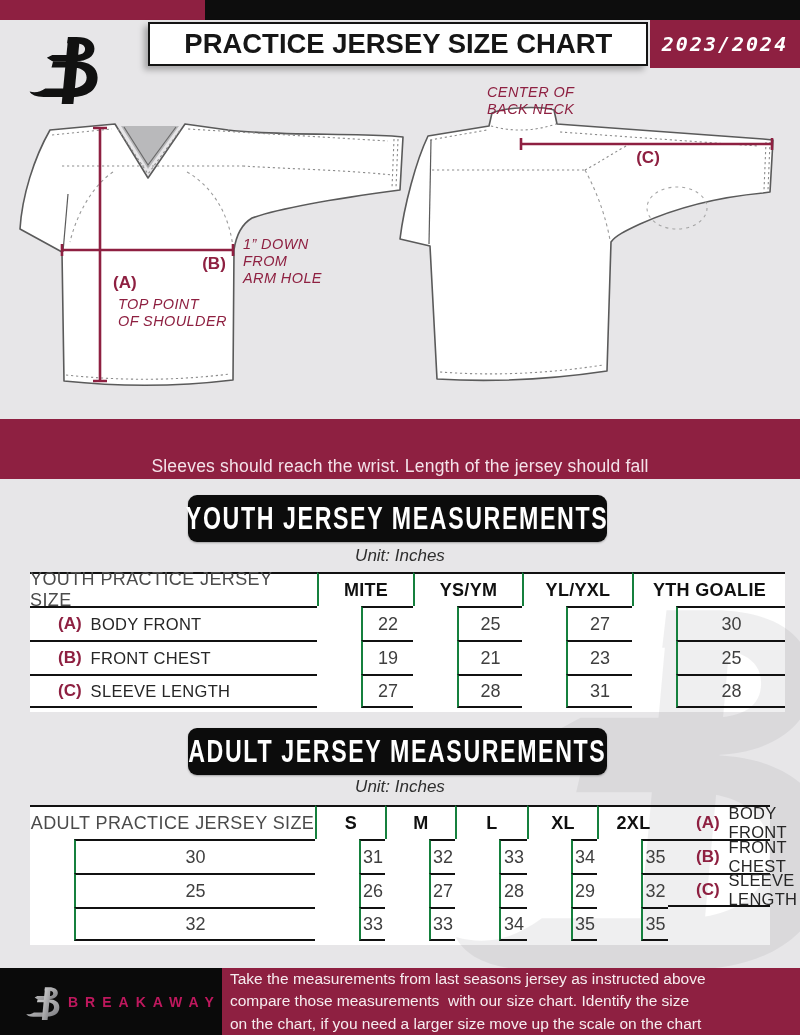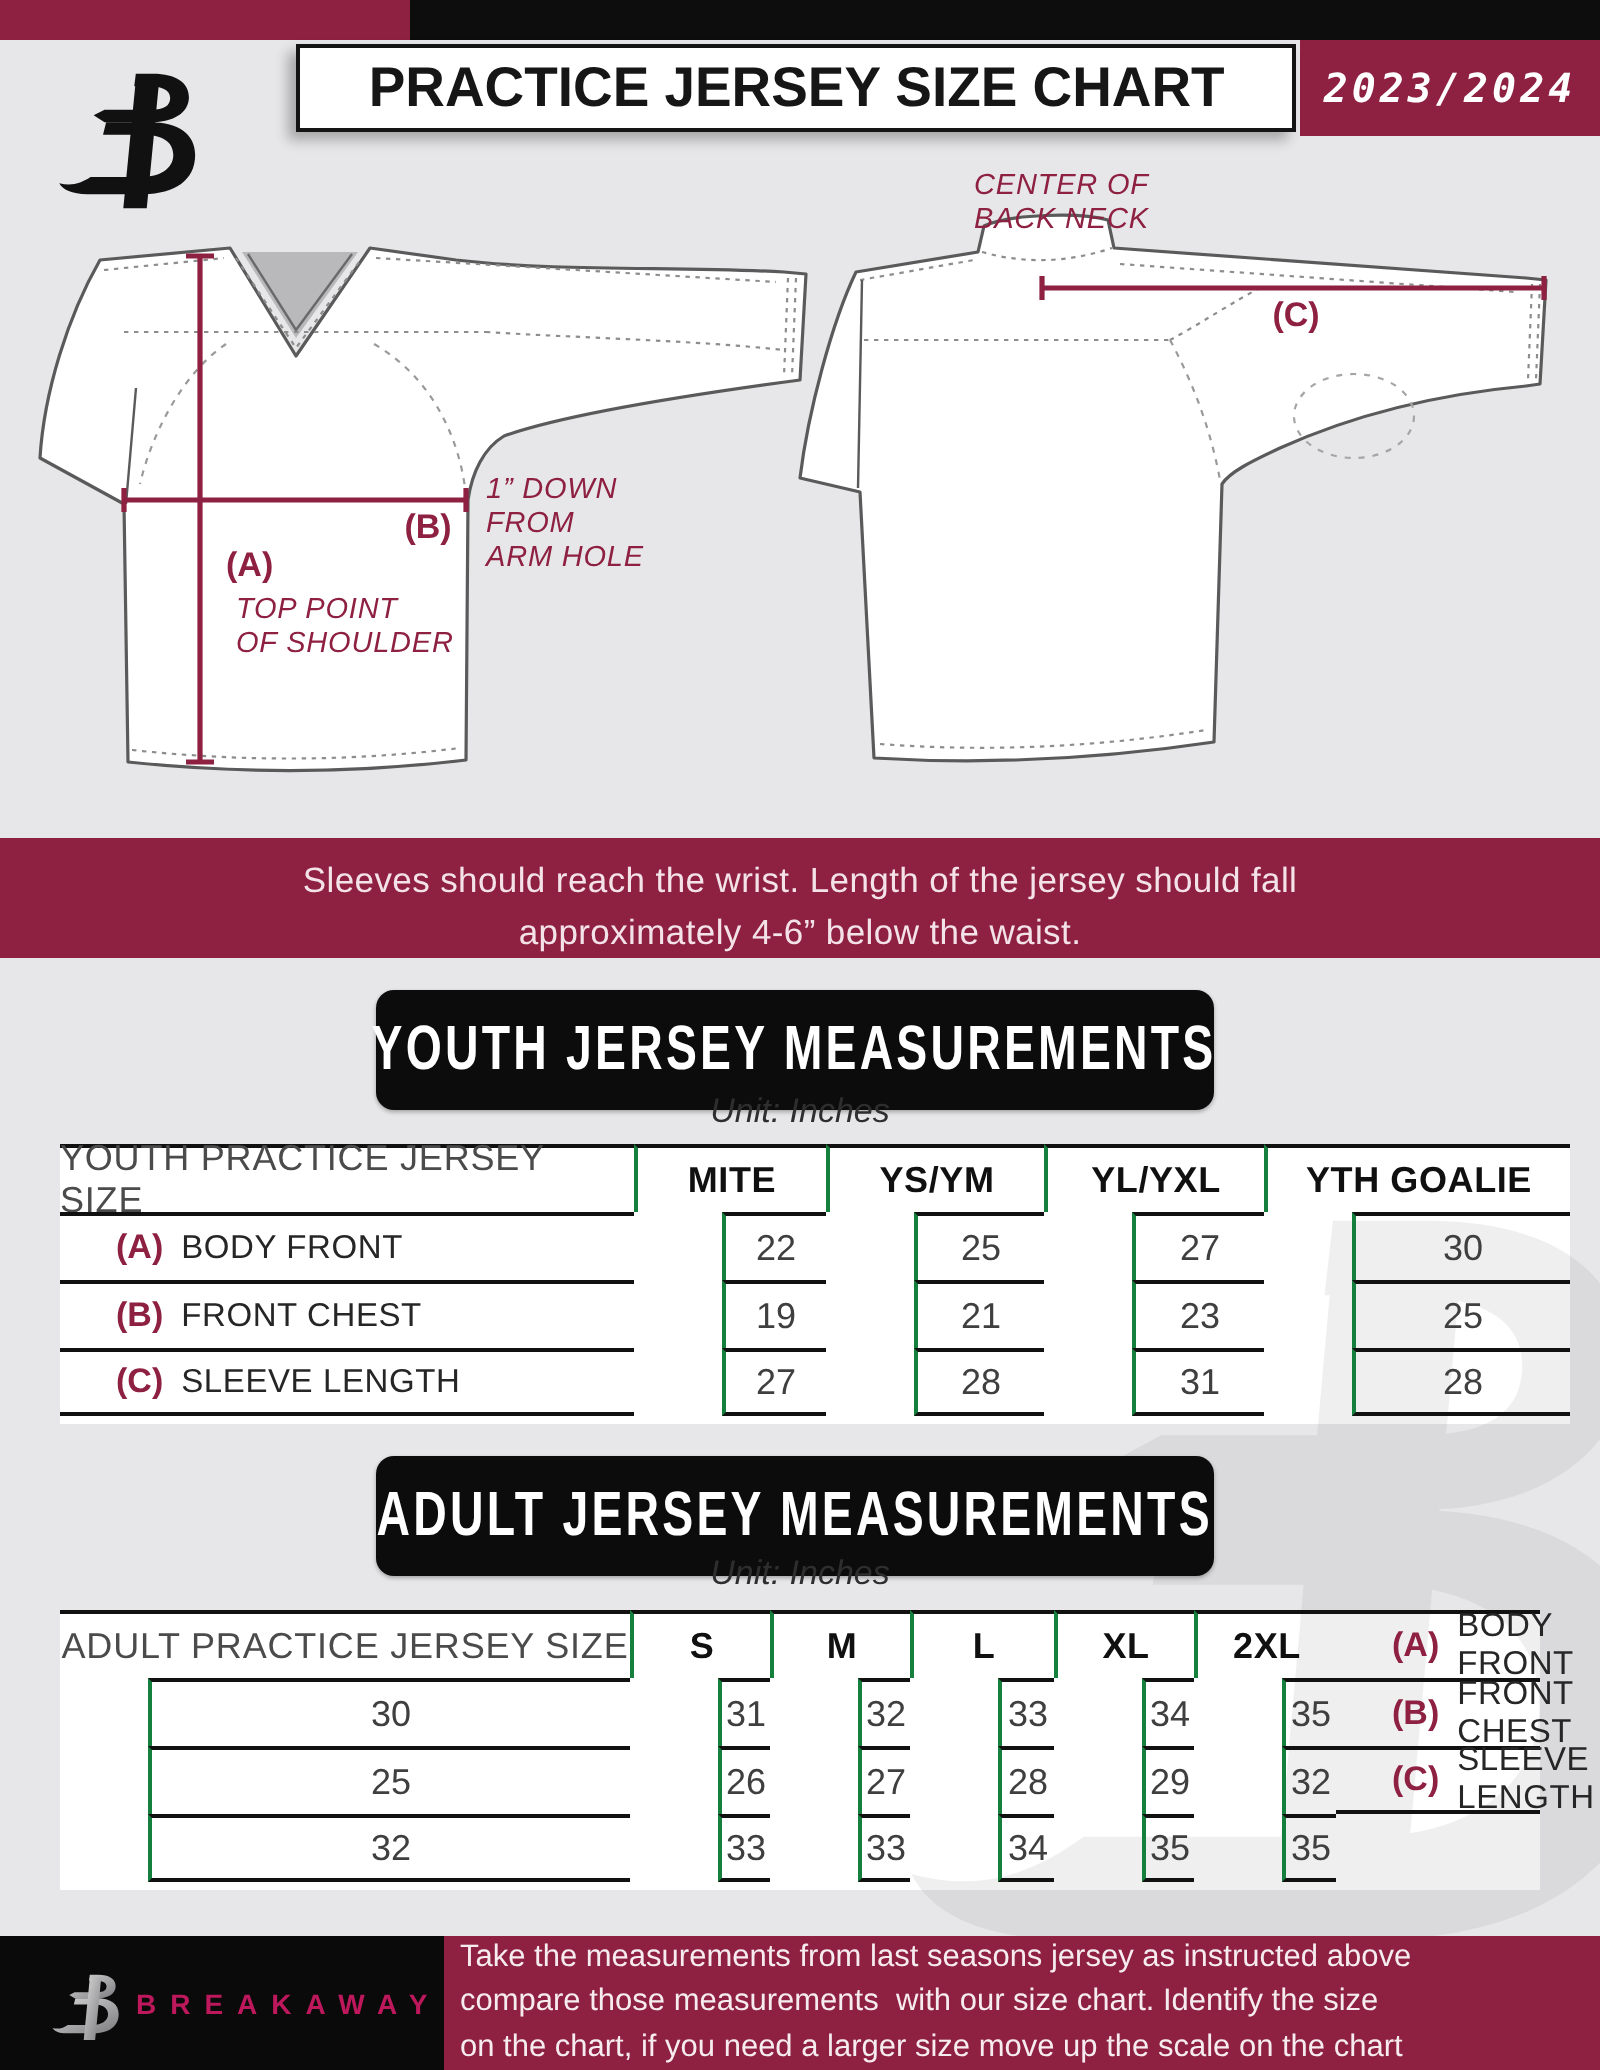--- a/index.html
+++ b/index.html
@@ -45,21 +45,21 @@
 
   
   .notice-banner{
     left:0;top:419px;width:800px;height:60px;background:#8E2041;z-index:2;
     display:flex;flex-direction:column;align-items:center;justify-content:flex-end;gap:1px;
   }
   .notice-banner div{color:#F4E2E9;font-size:17.5px;line-height:25px;letter-spacing:0.2px;}
 
   
   .section-banner{
-    left:188px;width:419px;height:60px;background:#0C0C0C;border-radius:9px;
+    left:188px;width:419px;height:47px;background:#0C0C0C;border-radius:9px;
     display:flex;align-items:center;justify-content:center;z-index:2;
     box-shadow:0 1px 2px rgba(0,0,0,0.3);
   }
   .section-banner span{
     color:#ffffff;font-weight:700;font-size:29px;letter-spacing:2px;white-space:nowrap;
     display:inline-block;transform:scale(0.8,1.08);
   }
   .unit-label{
     left:0;width:800px;text-align:center;z-index:2;
     font-style:italic;font-size:17px;color:#2e2e2e;
@@ -183,21 +183,20 @@
       <path class="mline" d="M521 78 L772 78 M521 72 L521 84 M772 72 L772 84"></path>
       <text class="mlabel" x="648" y="97" text-anchor="middle">(C)</text>
       <text class="mcap" x="487" y="31">CENTER OF</text>
       <text class="mcap" x="487" y="48">BACK NECK</text>
     </g>
   </g>
 </svg>
 
 <div class="abs notice-banner">
   <div>Sleeves should reach the wrist. Length of the jersey should fall</div>
-  <div>approximately 4-6” below the waist.</div>
 </div>
 
 <svg class="abs watermark" viewBox="0 0 100 105" preserveAspectRatio="none">
   <use href="#logo-b" fill="#6e6e74"></use>
 </svg>
 
 <div class="abs section-banner" style="top:495px">
   <span>YOUTH JERSEY MEASUREMENTS</span>
 </div>
 <div class="abs unit-label" style="top:546px">Unit: Inches</div>

